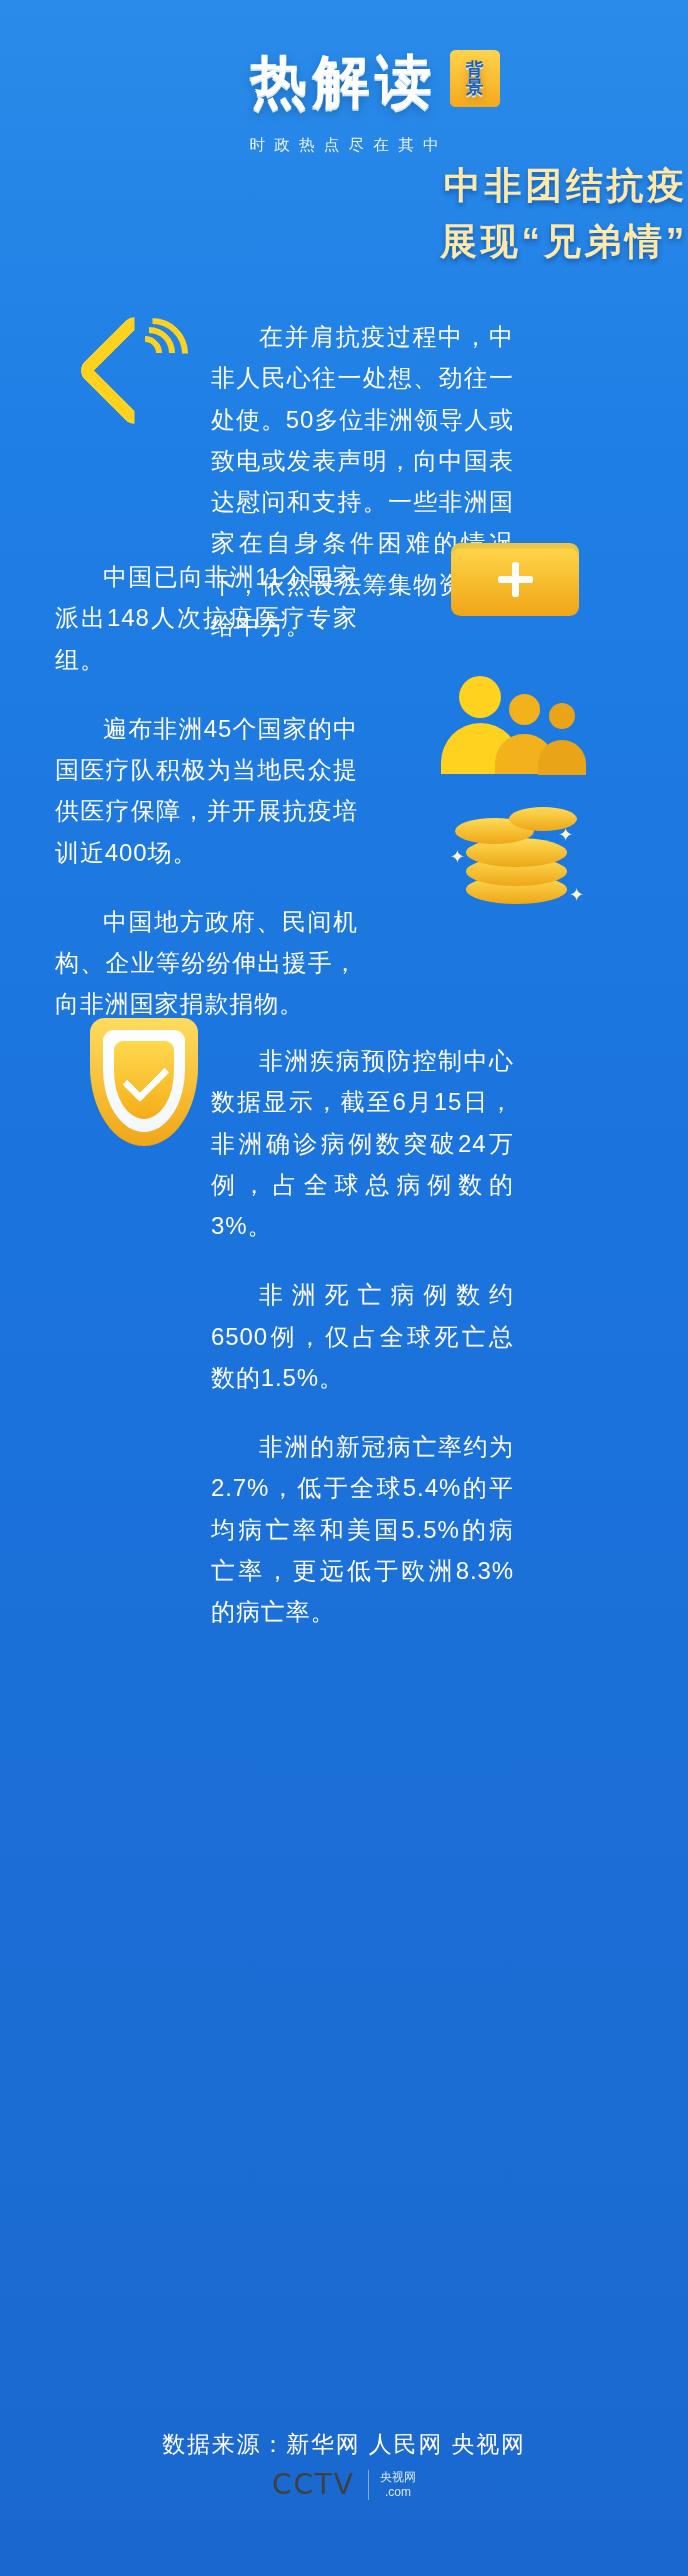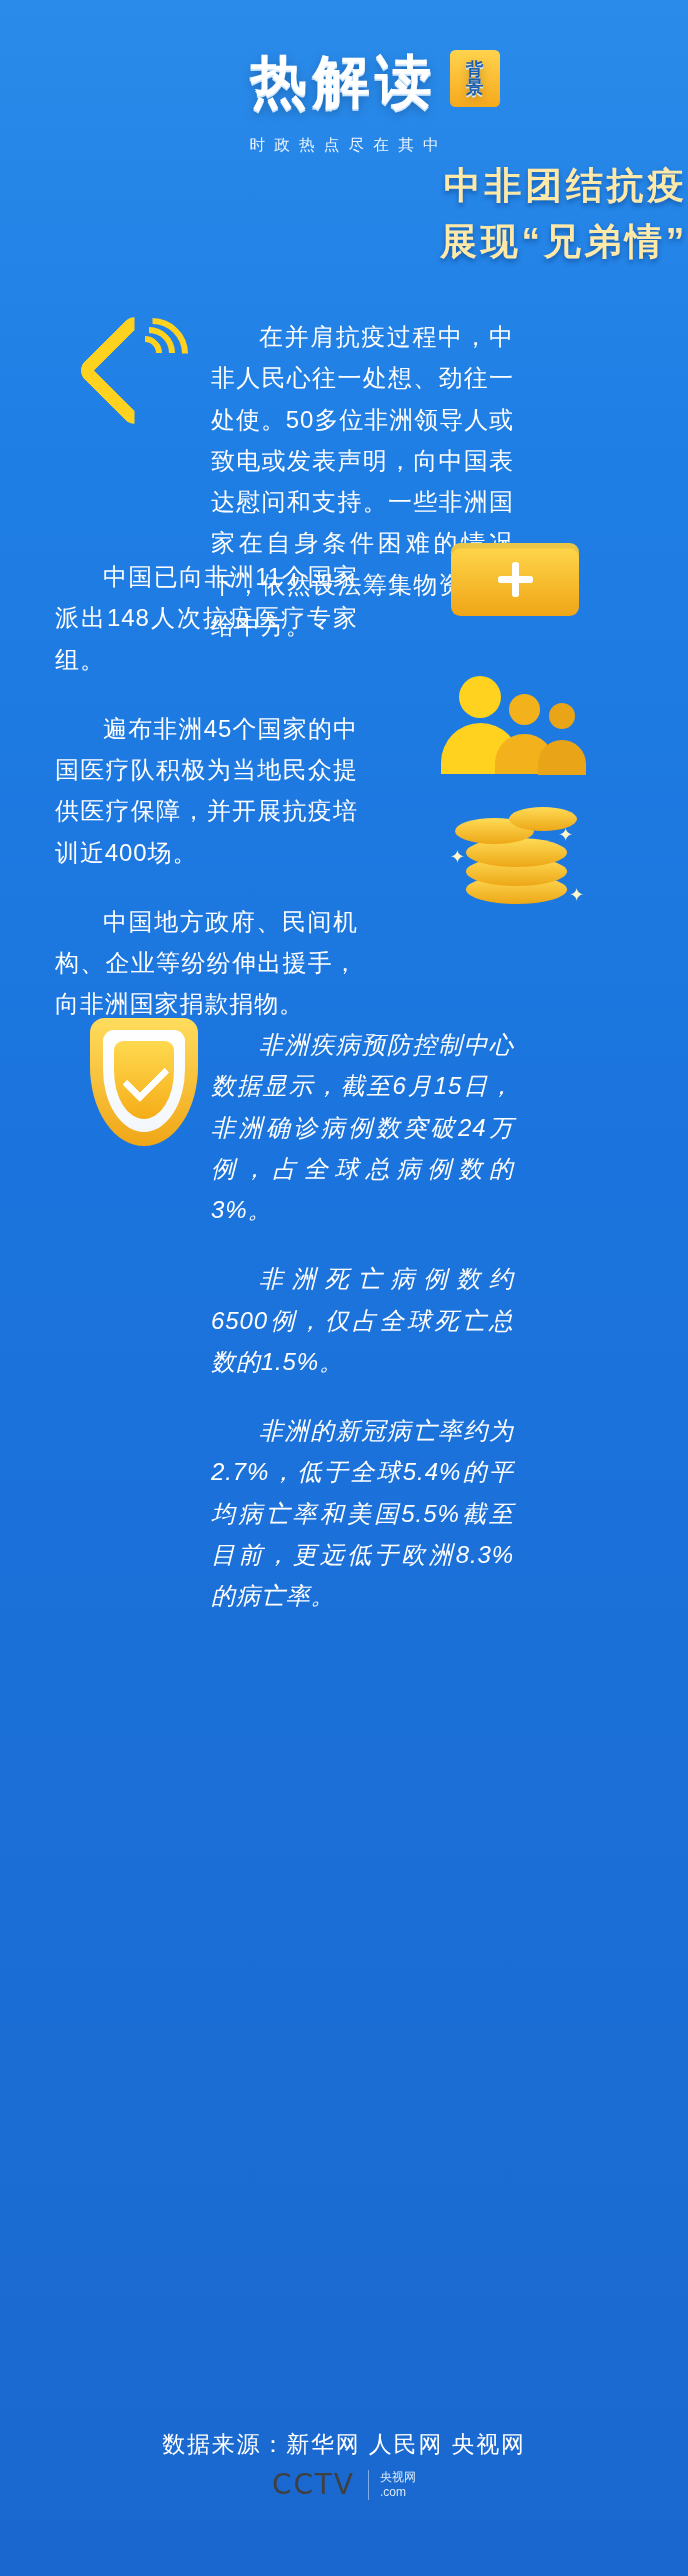--- a/index.html
+++ b/index.html
@@ -113,21 +113,21 @@
   .c3{width:101px;height:29px;left:18.3px;top:42px;}
   .c4{width:79px;height:26px;left:7.3px;top:22px;}
   .c5{width:68px;height:24px;left:61px;top:11px;}
   .sparkle{position:absolute;color:#fff7c9;font-size:18.3px;}
   .s1{left:1.8px;top:50px;}
   .s2{left:110px;top:27.5px;}
   .s3{left:121px;top:88px;}
 
   
   #sec3{top:1000px;left:0;width:688px;height:385px;}
-  #sec3 .txt{position:absolute;left:211px;top:0;width:303px;font-style:italic;}
+  #sec3 .txt{position:absolute;left:211px;top:16px;width:303px;}
 
   
   .shield{position:absolute;left:90px;top:18.3px;width:108px;height:128px;}
   .shield .outer{
     position:absolute;inset:0;
     background:linear-gradient(180deg,#ffdc5e,#f0a617);
     border-radius:14.7px 14.7px 50% 50%/14.7px 14.7px 62% 62%;
   }
   .shield .inner{
     position:absolute;left:13px;top:12px;right:13px;bottom:14.7px;
@@ -154,21 +154,21 @@
     position:absolute;top:2468px;left:0;width:688px;text-align:center;
   }
   .cctv .mark{
     display:inline-block;font-size:28px;font-weight:normal;color:#404040;
     letter-spacing:1.8px;font-family:"DejaVu Sans",sans-serif;
     vertical-align:middle;
   }
   .cctv .dotcn{
     display:inline-block;margin-left:9.2px;padding-left:11px;
     border-left:0.9px solid rgba(255,255,255,.45);
-    font-size:12px;color:#d8e8f8;text-align:left;line-height:1.25;
+    font-size:12px;color:#d8e8f8;text-align:center;line-height:1.25;
     vertical-align:middle;
   }
 </style>
 </head>
 <body>
 
 <div class="page">
 
   <div class="logo-wrap">
     <div class="logo-main">
@@ -235,21 +235,21 @@
   <div class="block" id="sec3">
     <div class="shield">
       <div class="outer"></div>
       <div class="inner"></div>
       <div class="core"></div>
       <div class="check"></div>
     </div>
     <div class="txt">
       <p class="para indent">非洲疾病预防控制中心数据显示，截至6月15日，非洲确诊病例数突破24万例，占全球总病例数的3%。</p>
       <p class="para indent">非洲死亡病例数约6500例，仅占全球死亡总数的1.5%。</p>
-      <p class="para indent">非洲的新冠病亡率约为2.7%，低于全球5.4%的平均病亡率和美国5.5%截至目前，更远低于欧洲8.3%的病亡率。</p>
+      <p class="para indent">非洲的新冠病亡率约为2.7%，低于全球5.4%的平均病亡率和美国5.5%的病亡率，更远低于欧洲8.3%的病亡率。</p>
     </div>
   </div>
 
   <div class="source">数据来源：新华网 人民网 央视网</div>
   <div class="cctv">
     <span class="mark">CCTV</span>
     <span class="dotcn">
       <div>央视网</div>
       <div>.com</div>
     </span>

